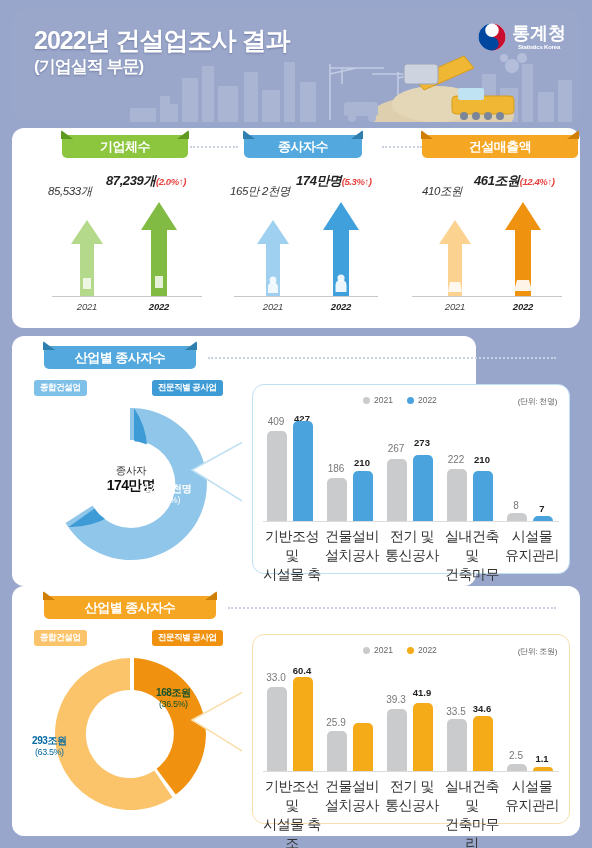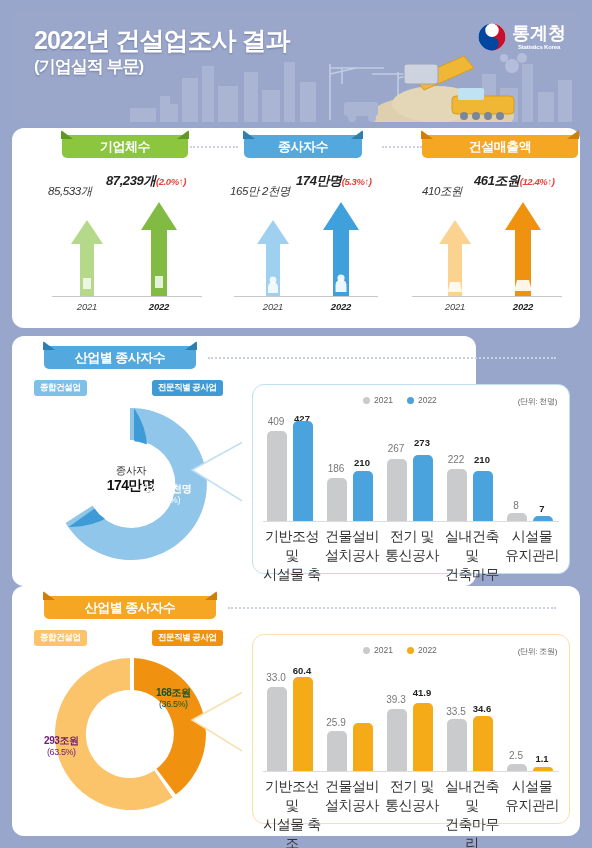--- a/index.html
+++ b/index.html
@@ -340,21 +340,21 @@
 
     <div class="tag tag-l-or" style="left:22px;top:44px;">종합건설업</div>
     <div class="tag tag-d-or" style="left:140px;top:44px;">전문직별 공사업</div>
 
     <svg style="position:absolute;left:18px;top:58px;width:200px;height:180px;" viewBox="0 0 200 180">
       <path d="M100 14 A76 76 0 1 0 142.6 153.6 L124.3 126.6 A44 44 0 1 1 100 46 Z" fill="#fbc46a"></path>
       <path d="M104 14 A76 76 0 0 1 145.8 150.5 L126.5 124.8 A44 44 0 0 0 104 46 Z" fill="#f0920f"></path>
       <circle cx="100" cy="90" r="43" fill="#fff"></circle>
     </svg>
 
-    <div class="dlabel" style="left:32px;top:148px;color:#701a75;">
+    <div class="dlabel" style="left:20px;top:148px;color:#0369a1;">
       <div class="l1">293조원</div>
       <div class="l2">(63.5%)</div>
     </div>
     <div class="dlabel" style="left:136px;top:100px;color:#14532d;margin-left:8px;">
       <div class="l1">168조원</div>
       <div class="l2">(36.5%)</div>
     </div>
 
     <svg style="position:absolute;left:178px;top:100px;width:70px;height:80px;" viewBox="0 0 70 80">
       <path d="M2 34 L60 2 L60 70 Z" fill="#fff" stroke="#fadfae" stroke-width="1.5"></path>

